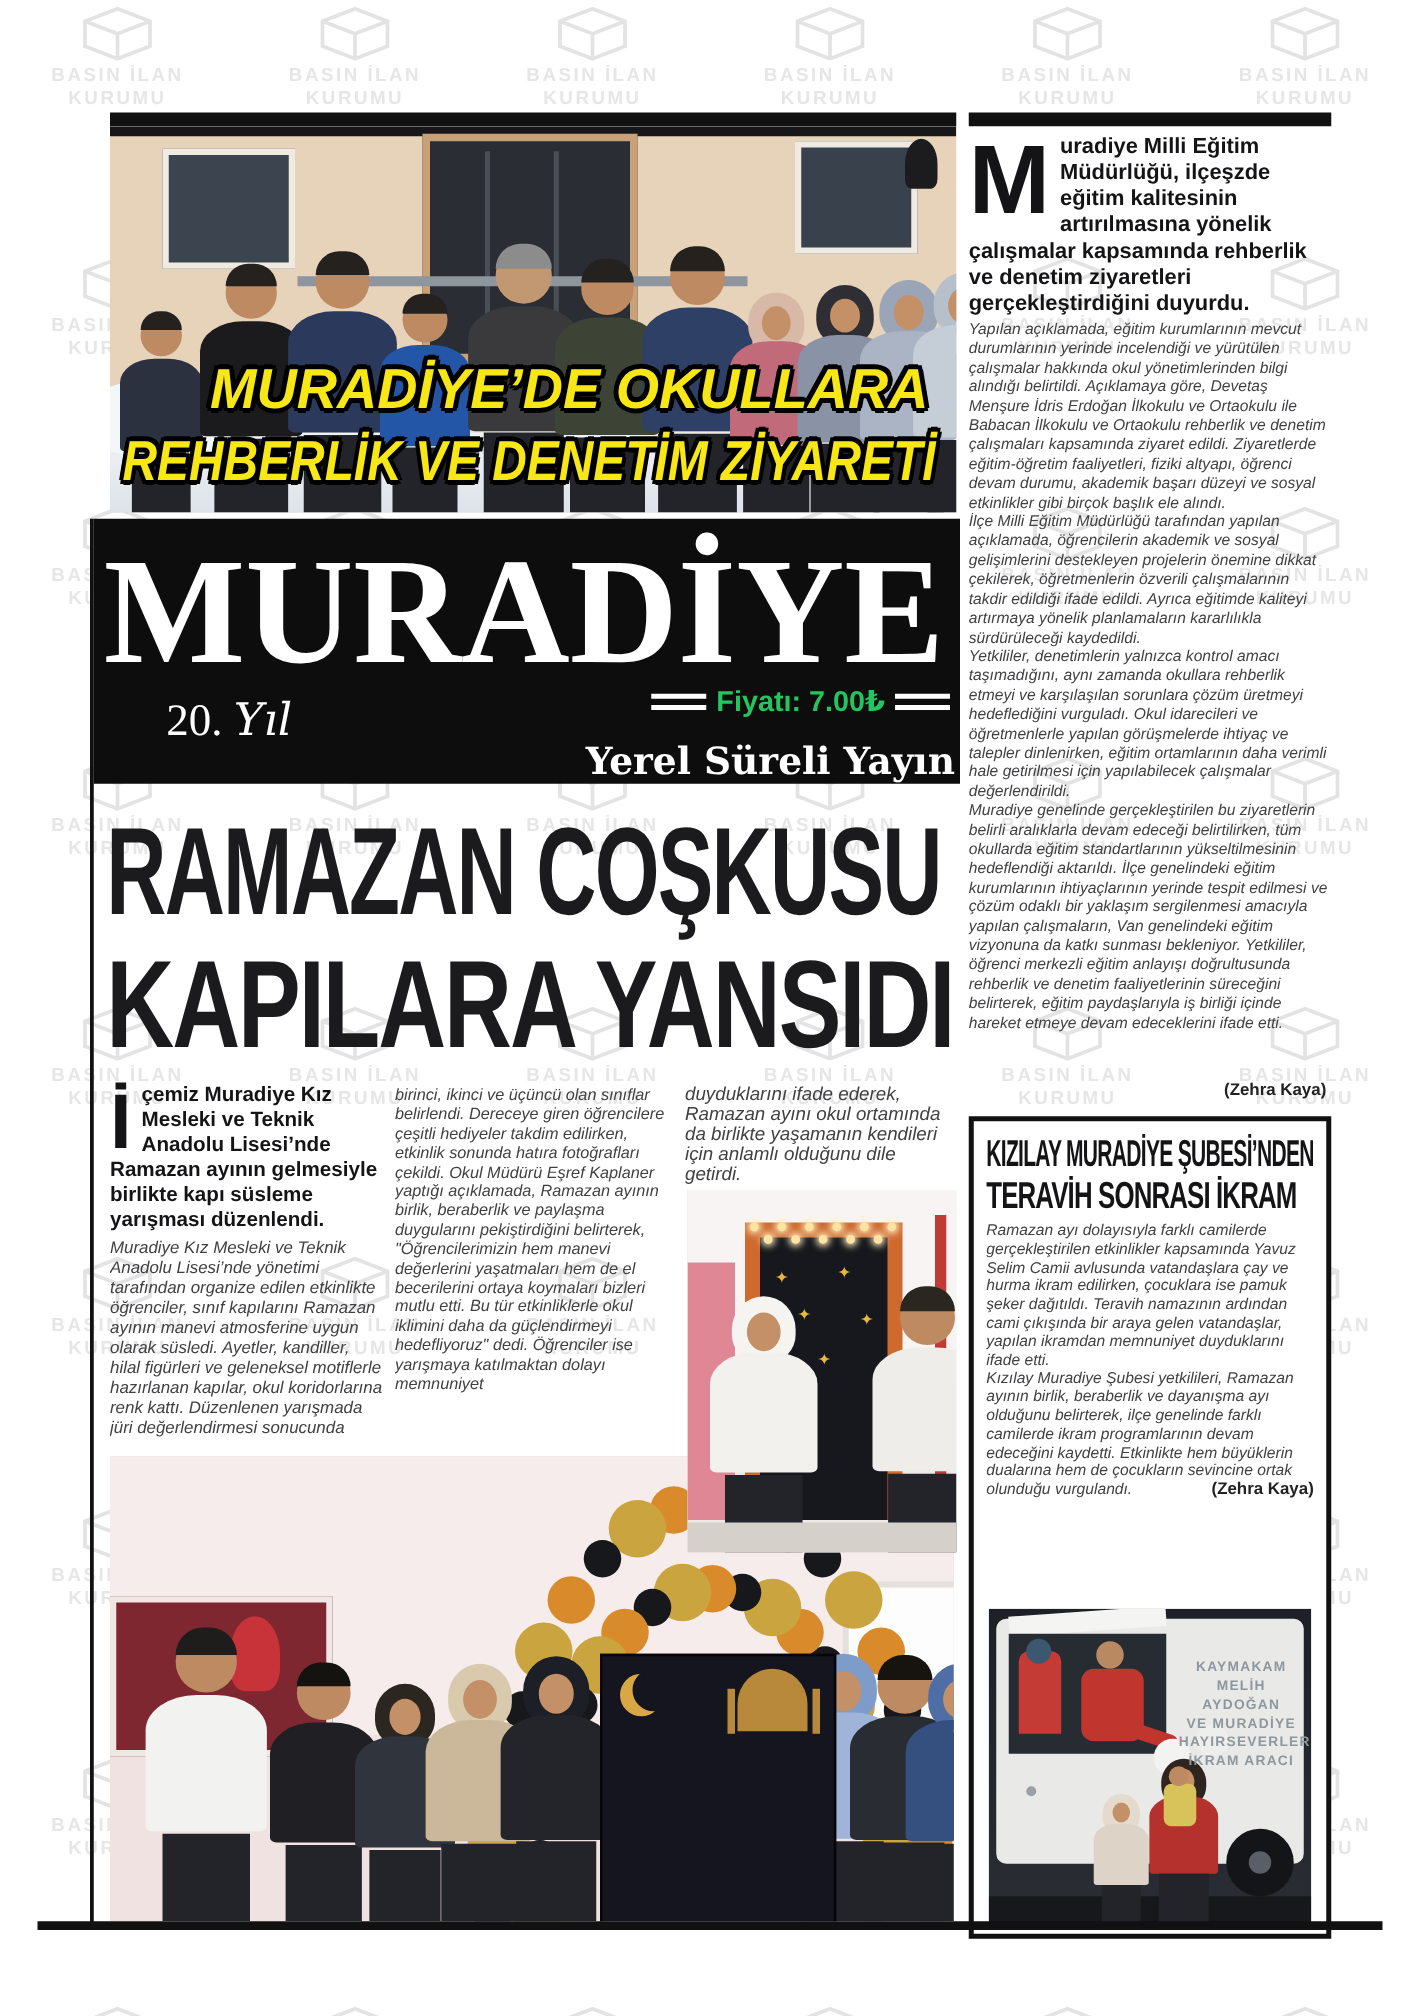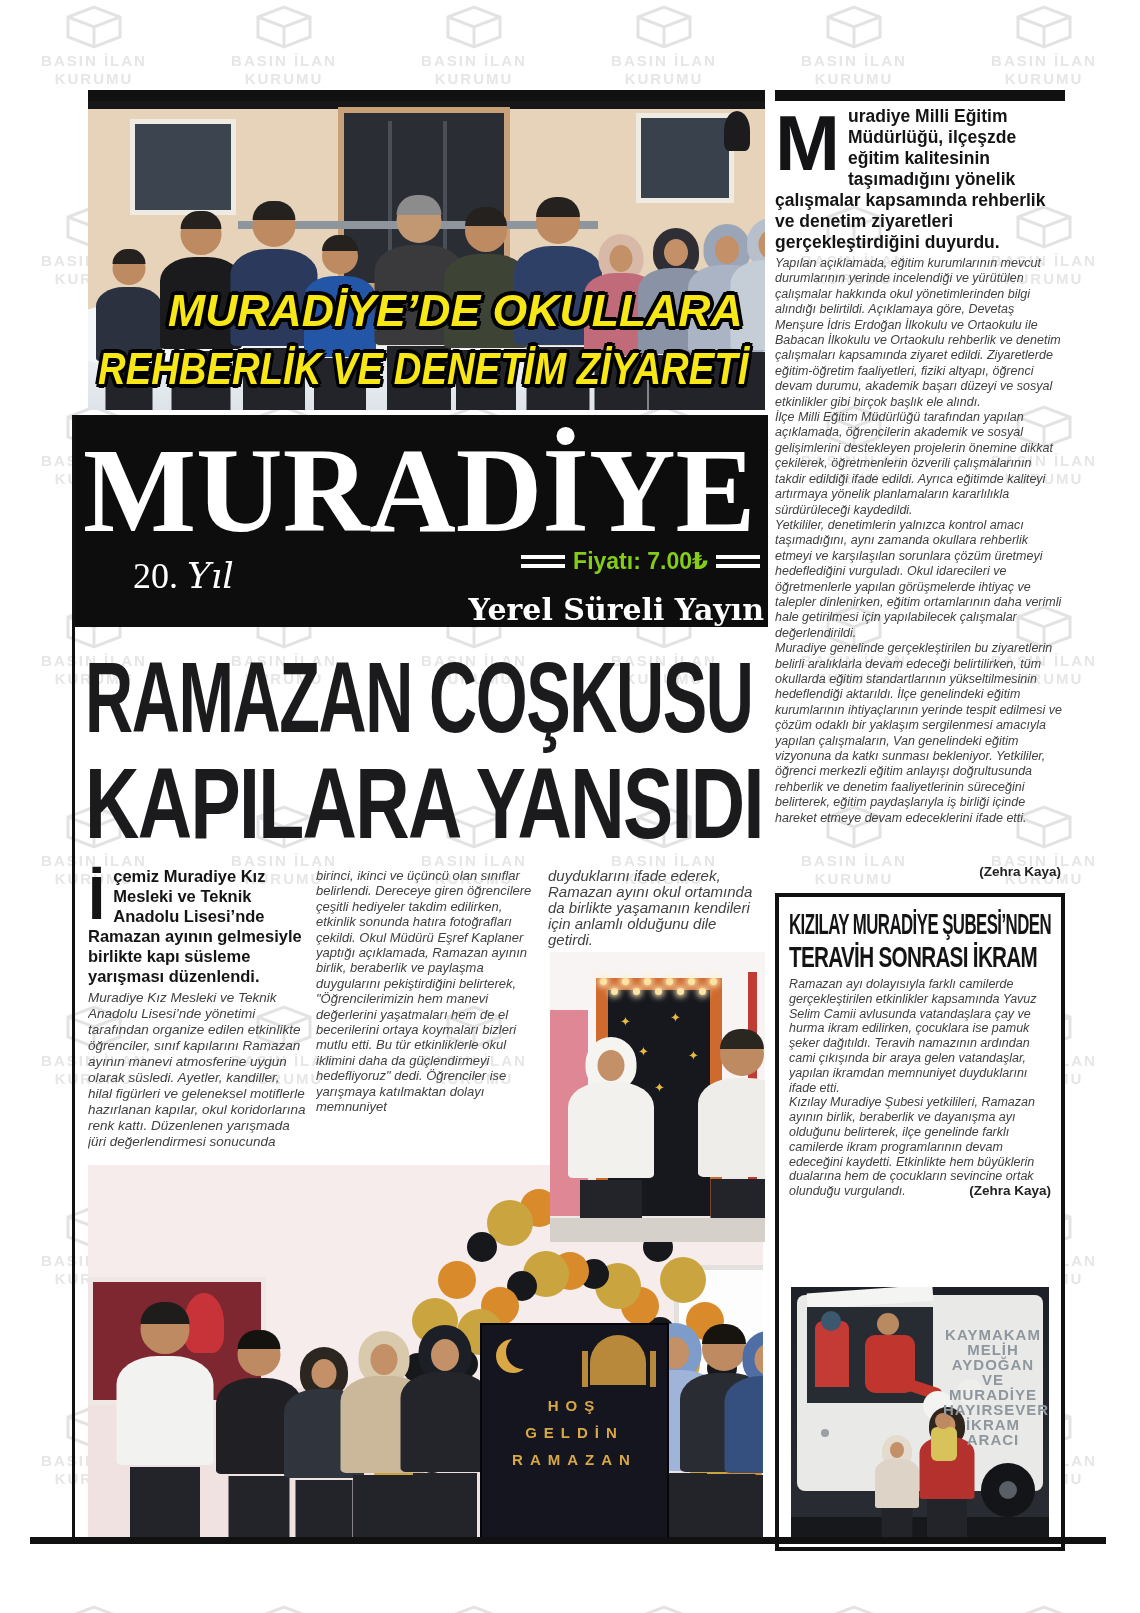--- a/index.html
+++ b/index.html
@@ -10,21 +10,21 @@
            letter-spacing:2px;font-size:15px;line-height:18px;}
   .photo{position:absolute;overflow:hidden;background:#ddd;}
   .scene{position:absolute;inset:0;}
   .fitw{display:inline-block;white-space:nowrap;transform-origin:0 0;}
   
   #masthead{left:75px;top:415px;width:693px;height:212px;background:#0d0d0d;z-index:4;}
   #mast-title{position:absolute;left:8px;top:0px;color:#fff;
               font-family:"Liberation Serif",serif;font-weight:bold;font-size:112px;line-height:138px;}
   #mast-year{position:absolute;left:58px;top:140px;color:#fff;font-family:"Liberation Serif",serif;font-size:36px;}
   #year-word{font-family:"DejaVu Serif",serif;font-style:italic;}
-  #mast-price{position:absolute;right:8px;top:133px;display:flex;align-items:center;gap:8px;color:#84cc16;}
+  #mast-price{position:absolute;right:8px;top:133px;display:flex;align-items:center;gap:8px;color:#22c55e;}
   .plines{display:flex;flex-direction:column;gap:5px;}
   .plines div{width:44px;height:4px;background:#fff;}
   .price-text{font-weight:bold;font-size:23px;}
   .try{font-family:"DejaVu Sans",sans-serif;}
   #mast-bar{position:absolute;left:3px;bottom:5px;width:565px;height:38px;background:#fff;color:#111;}
   #mast-date{position:absolute;left:10px;top:7px;font-weight:bold;font-size:20px;}
   #mast-slash{position:absolute;left:330px;top:-4px;width:16px;height:46px;background:#0d0d0d;transform:skewX(-28deg);}
   #mast-issue{position:absolute;left:400px;top:7px;font-weight:bold;font-size:20px;}
   #mast-type{position:absolute;right:4px;bottom:0px;color:#fff;font-family:"DejaVu Serif",serif;
              font-weight:bold;font-size:30px;}
@@ -36,21 +36,21 @@
   .lead{font-weight:bold;color:#141416;}
   .bcap{float:left;font-weight:bold;color:#141416;}
   .body-t{color:#414144;font-style:italic;}
   .byline{font-weight:bold;color:#222;font-size:13.5px;}
   
   #kz-box{left:775px;top:893px;width:290px;height:658px;background:#fff;border:4px solid #111;
           box-sizing:border-box;z-index:4;}
   .kz-h{font-weight:bold;color:#141416;font-size:30px;line-height:33px;letter-spacing:-1px;}
   
   .banner-line{color:#d9a845;font-weight:bold;letter-spacing:7px;font-size:15px;text-align:center;margin-top:10px;}
-  #truck-text div{color:#8f979e;font-weight:bold;font-size:15px;line-height:15px;text-align:center;letter-spacing:1px;}
+  #truck-text div{color:#8f979e;font-weight:bold;font-size:11px;line-height:15px;text-align:center;letter-spacing:1px;}
   .rule{background:#111;}
 </style>
 </head>
 <body>
 
 <div id="page">
 
   <div id="wm-layer" class="abs" style="inset:0;z-index:0;">
       <div class="wm-tile" style="position: absolute; left: 14px; top: 2px; width: 160px;">
         <svg width="66" height="48" viewBox="0 0 66 48" style="display:block;margin:0 auto 2px;">
@@ -888,31 +888,26 @@
           <div style="position: absolute; left: 50%; top: 45px; transform: translateX(-50%); width: 100%; height: 97px; border-radius: 42% 42% 6% 6% / 26% 26% 4% 4%; background: rgb(53, 80, 126);"></div>
           <div style="position: absolute; left: 50%; bottom: 0px; transform: translateX(-50%); width: 62px; height: 62px; background: rgb(35, 35, 42);"></div>
         </div>
       </div>
     <div class="abs" id="banner" style="left:392px;top:158px;width:185px;height:214px;background:#14151e;border:2px solid #06060a;z-index:2;">
       <div class="abs" style="left:14px;top:14px;width:34px;height:34px;border-radius:50%;background:#d9a845;"></div>
       <div class="abs" style="left:24px;top:10px;width:34px;height:34px;border-radius:50%;background:#14151e;"></div>
       <div class="abs" style="left:108px;top:10px;width:56px;height:50px;border-radius:28px 28px 0 0;background:#b8893a;"></div>
       <div class="abs" style="left:100px;top:26px;width:6px;height:36px;background:#b8893a;"></div>
       <div class="abs" style="left:168px;top:26px;width:6px;height:36px;background:#b8893a;"></div>
-      <div style="padding-top:62px;">
-        <div class="banner-line">HOŞ</div>
-        <div class="banner-line">GELDİN</div>
-        <div class="banner-line">RAMAZAN</div>
-      </div>
     </div>
   </div>
 
   <div class="abs" style="left:775px;top:106px;width:290px;height:780px;z-index:3;">
     <span class="bcap" style="font-size:78px;line-height:66px;margin:4px 8px 0 0;">M</span>
-    <span class="lead" style="font-size:17.5px;line-height:21px;">uradiye Milli Eğitim Müdürlüğü, ilçeşzde eğitim kalitesinin taşımadığını yönelik çalışmalar kapsamında rehberlik ve denetim ziyaretleri gerçekleştirdiğini duyurdu.</span>
+    <span class="lead" style="font-size:17.5px;line-height:21px;">uradiye Milli Eğitim Müdürlüğü, ilçeşzde eğitim kalitesinin artırılmasına yönelik çalışmalar kapsamında rehberlik ve denetim ziyaretleri gerçekleştirdiğini duyurdu.</span>
     <div class="abs body-t" style="left:0;top:150px;width:290px;height:608px;overflow:hidden;font-size:12.5px;line-height:15.4px;">
       <div>Yapılan açıklamada, eğitim kurumlarının mevcut durumlarının yerinde incelendiği ve yürütülen çalışmalar hakkında okul yönetimlerinden bilgi alındığı belirtildi. Açıklamaya göre, Devetaş Menşure İdris Erdoğan İlkokulu ve Ortaokulu ile Babacan İlkokulu ve Ortaokulu rehberlik ve denetim çalışmaları kapsamında ziyaret edildi. Ziyaretlerde eğitim-öğretim faaliyetleri, fiziki altyapı, öğrenci devam durumu, akademik başarı düzeyi ve sosyal etkinlikler gibi birçok başlık ele alındı.</div>
       <div>İlçe Milli Eğitim Müdürlüğü tarafından yapılan açıklamada, öğrencilerin akademik ve sosyal gelişimlerini destekleyen projelerin önemine dikkat çekilerek, öğretmenlerin özverili çalışmalarının takdir edildiği ifade edildi. Ayrıca eğitimde kaliteyi artırmaya yönelik planlamaların kararlılıkla sürdürüleceği kaydedildi.</div>
       <div>Yetkililer, denetimlerin yalnızca kontrol amacı taşımadığını, aynı zamanda okullara rehberlik etmeyi ve karşılaşılan sorunlara çözüm üretmeyi hedeflediğini vurguladı. Okul idarecileri ve öğretmenlerle yapılan görüşmelerde ihtiyaç ve talepler dinlenirken, eğitim ortamlarının daha verimli hale getirilmesi için yapılabilecek çalışmalar değerlendirildi.</div>
       <div>Muradiye genelinde gerçekleştirilen bu ziyaretlerin belirli aralıklarla devam edeceği belirtilirken, tüm okullarda eğitim standartlarının yükseltilmesinin hedeflendiği aktarıldı. İlçe genelindeki eğitim kurumlarının ihtiyaçlarının yerinde tespit edilmesi ve çözüm odaklı bir yaklaşım sergilenmesi amacıyla yapılan çalışmaların, Van genelindeki eğitim vizyonuna da katkı sunması bekleniyor. Yetkililer, öğrenci merkezli eğitim anlayışı doğrultusunda rehberlik ve denetim faaliyetlerinin süreceğini belirterek, eğitim paydaşlarıyla iş birliği içinde hareket etmeye devam edeceklerini ifade etti.</div>
     </div>
     <div class="byline abs" style="right:4px;top:758px;">(Zehra Kaya)</div>
   </div>
 
   <div class="abs" id="kz-box">

